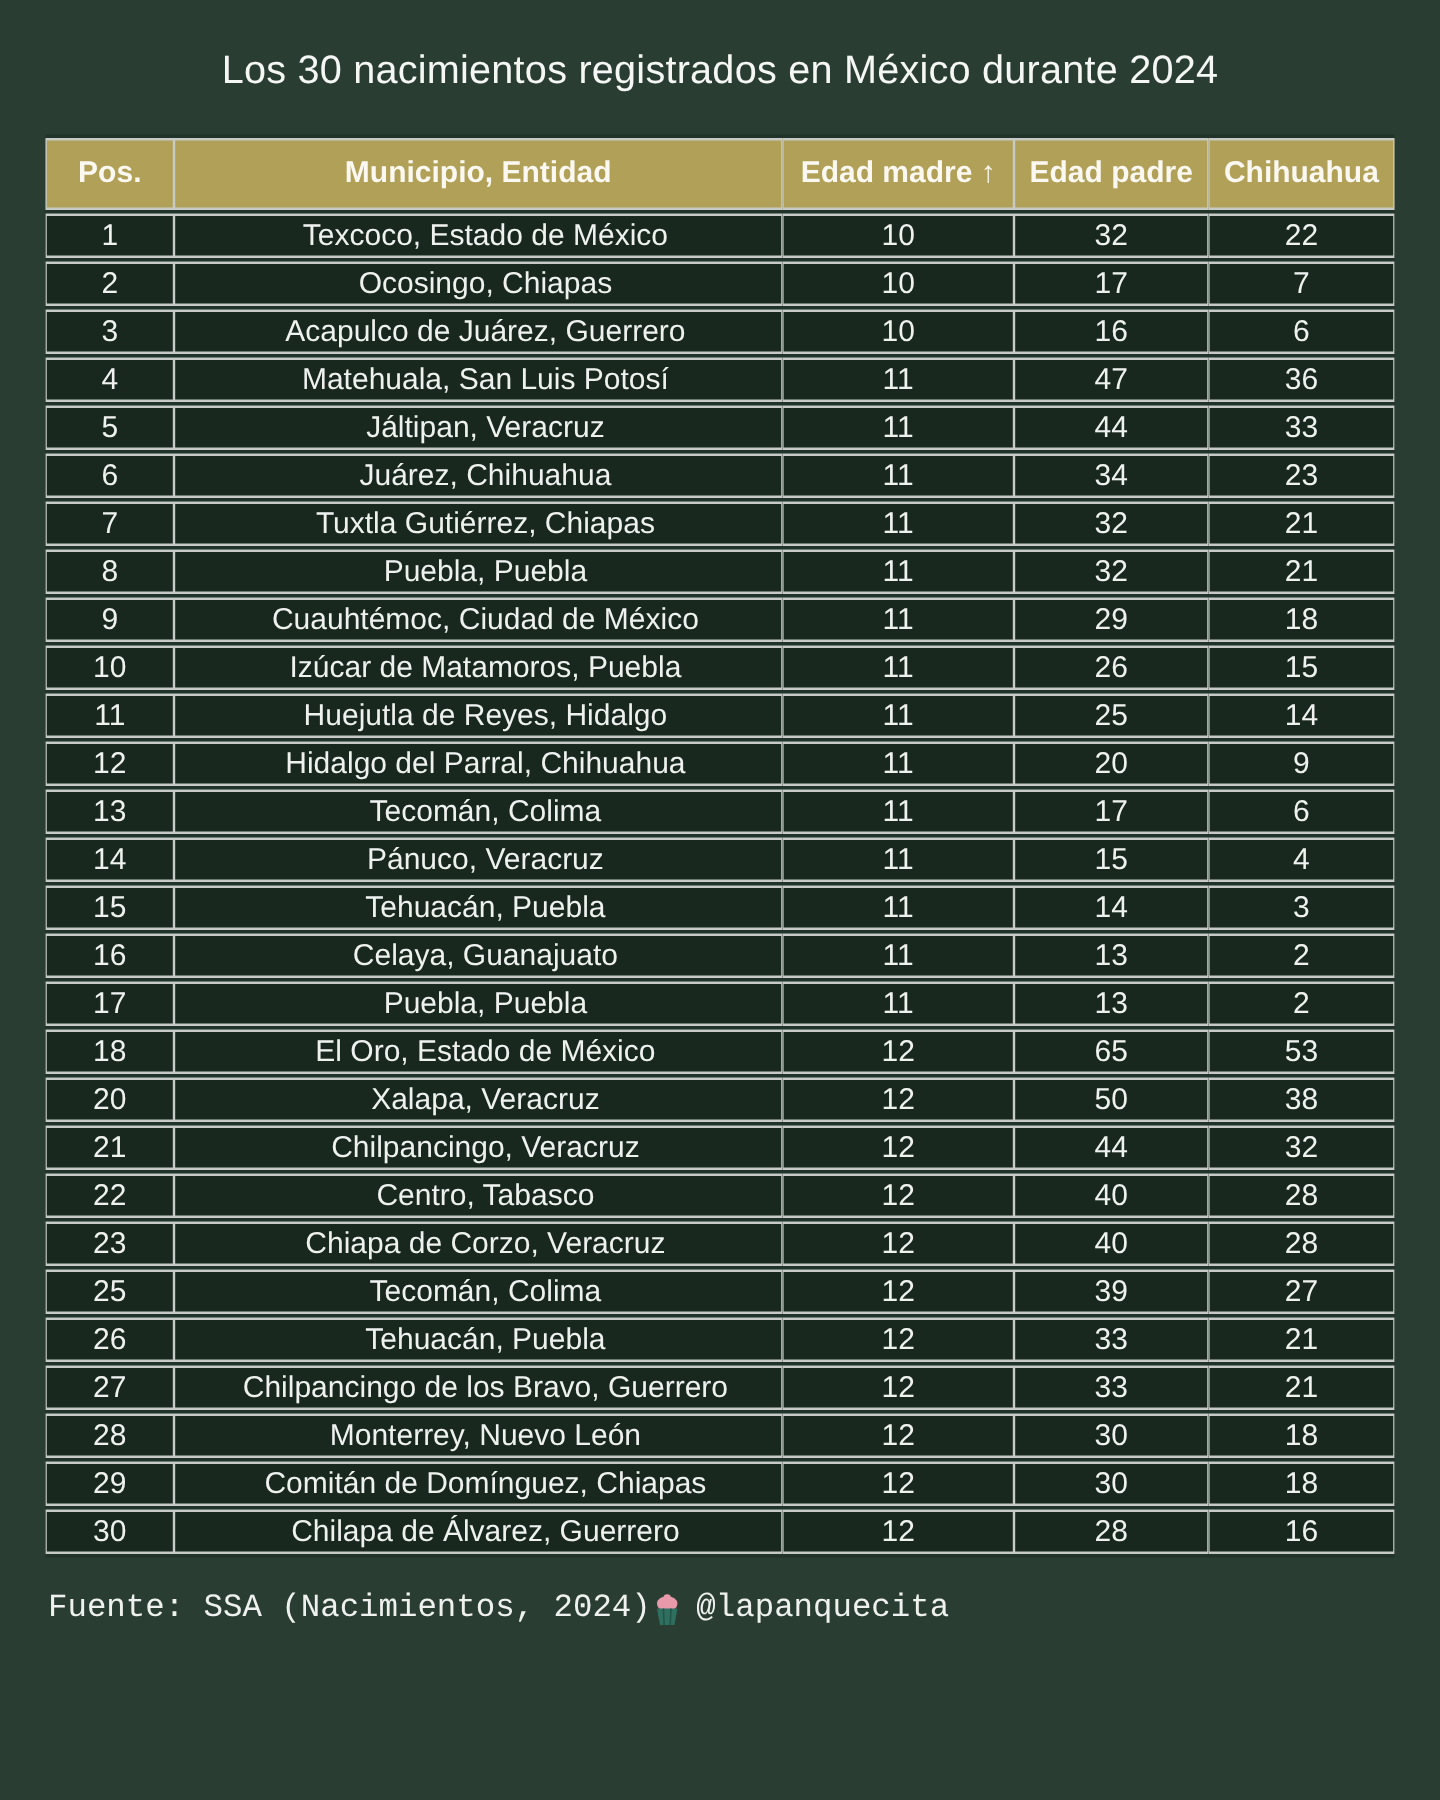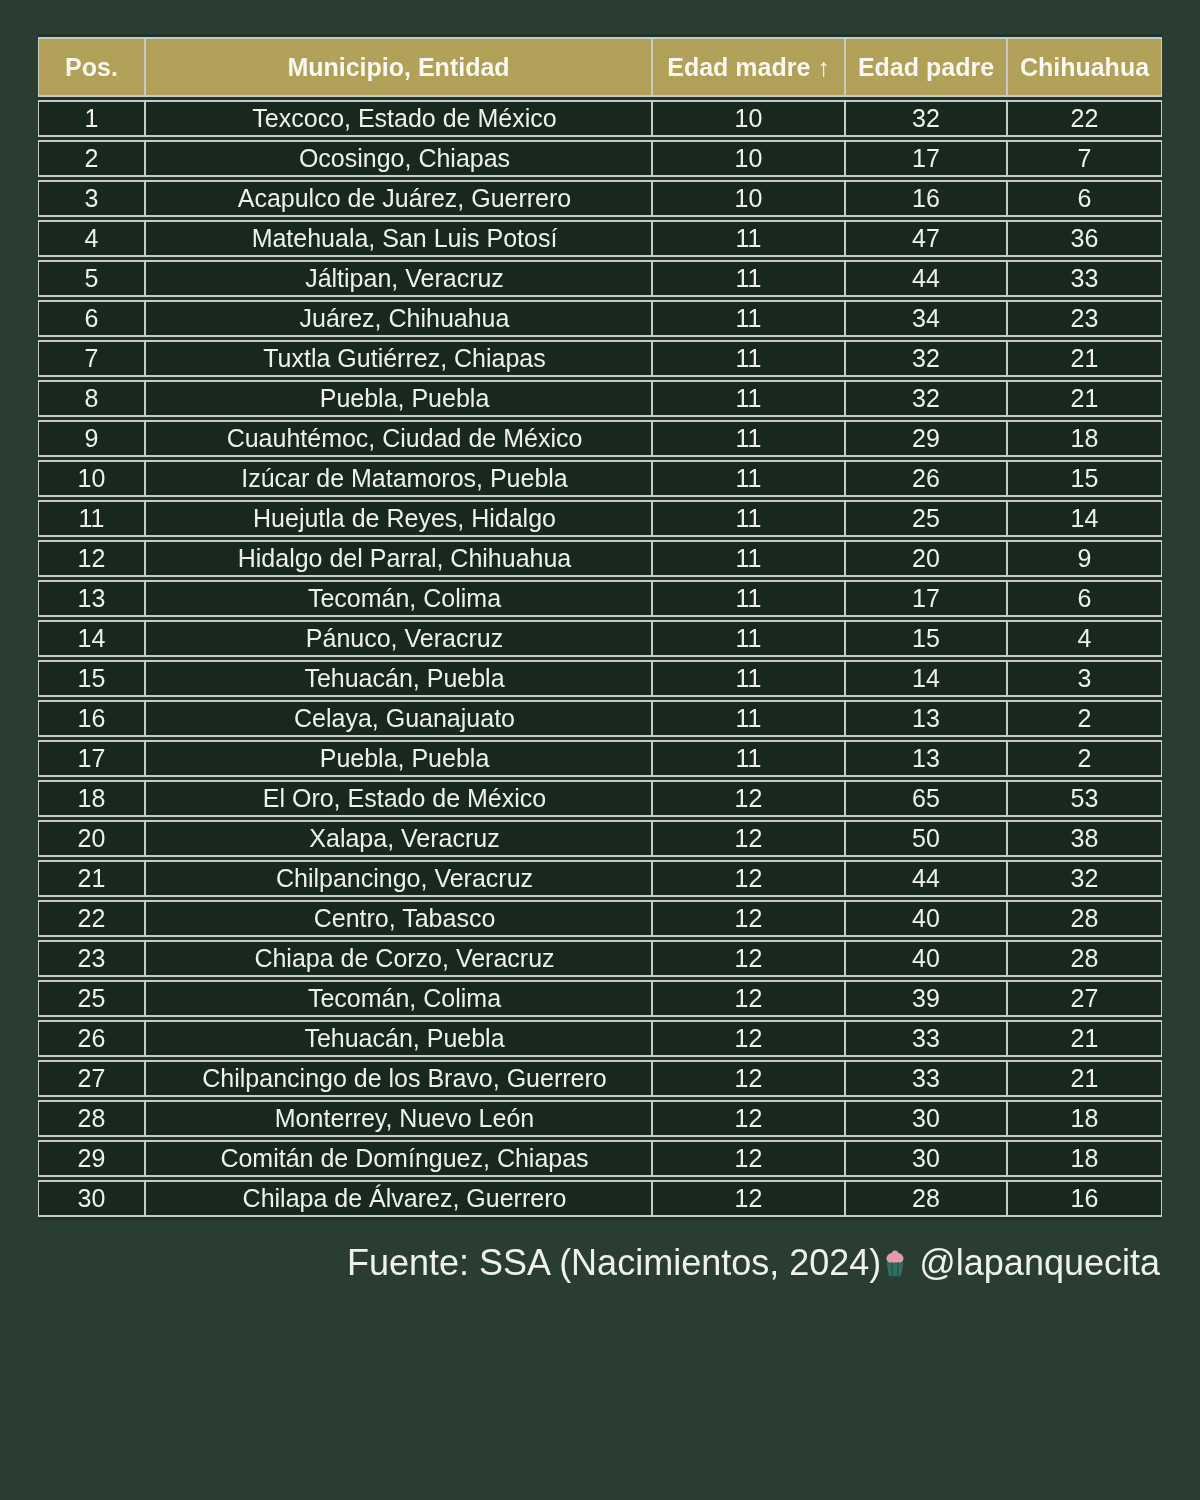--- a/index.html
+++ b/index.html
@@ -62,36 +62,38 @@
     font-weight:400;
     height:37px;
     text-align:center;
   }
   td.muni, th.muni-h{padding-left:12px;}
   td.muni{text-align:center;}
   .footer{
     margin:0 40px;
     height:86px;
     display:flex;
-    justify-content:flex-end;
+    justify-content:flex-start;
     align-items:center;
-    font-size:36px;
+    font-size:27px;
     color:var(--text);
+    font-family:Liberation Mono, monospace;
   }
   .handle{
     display:flex;
     align-items:center;
     gap:10px;
   }
   .cupcake{width:28px;height:30px;display:inline-block;}
 </style>
 </head>
 <body>
 
 <div class="title">
+  <div>Los 30 nacimientos registrados en México durante 2024</div>
 </div>
 
 <div class="table-wrap">
   <table>
     <colgroup>
       <col style="width:107px">
       <col style="width:507px">
       <col style="width:193px">
       <col style="width:162px">
       <col style="width:155px">

